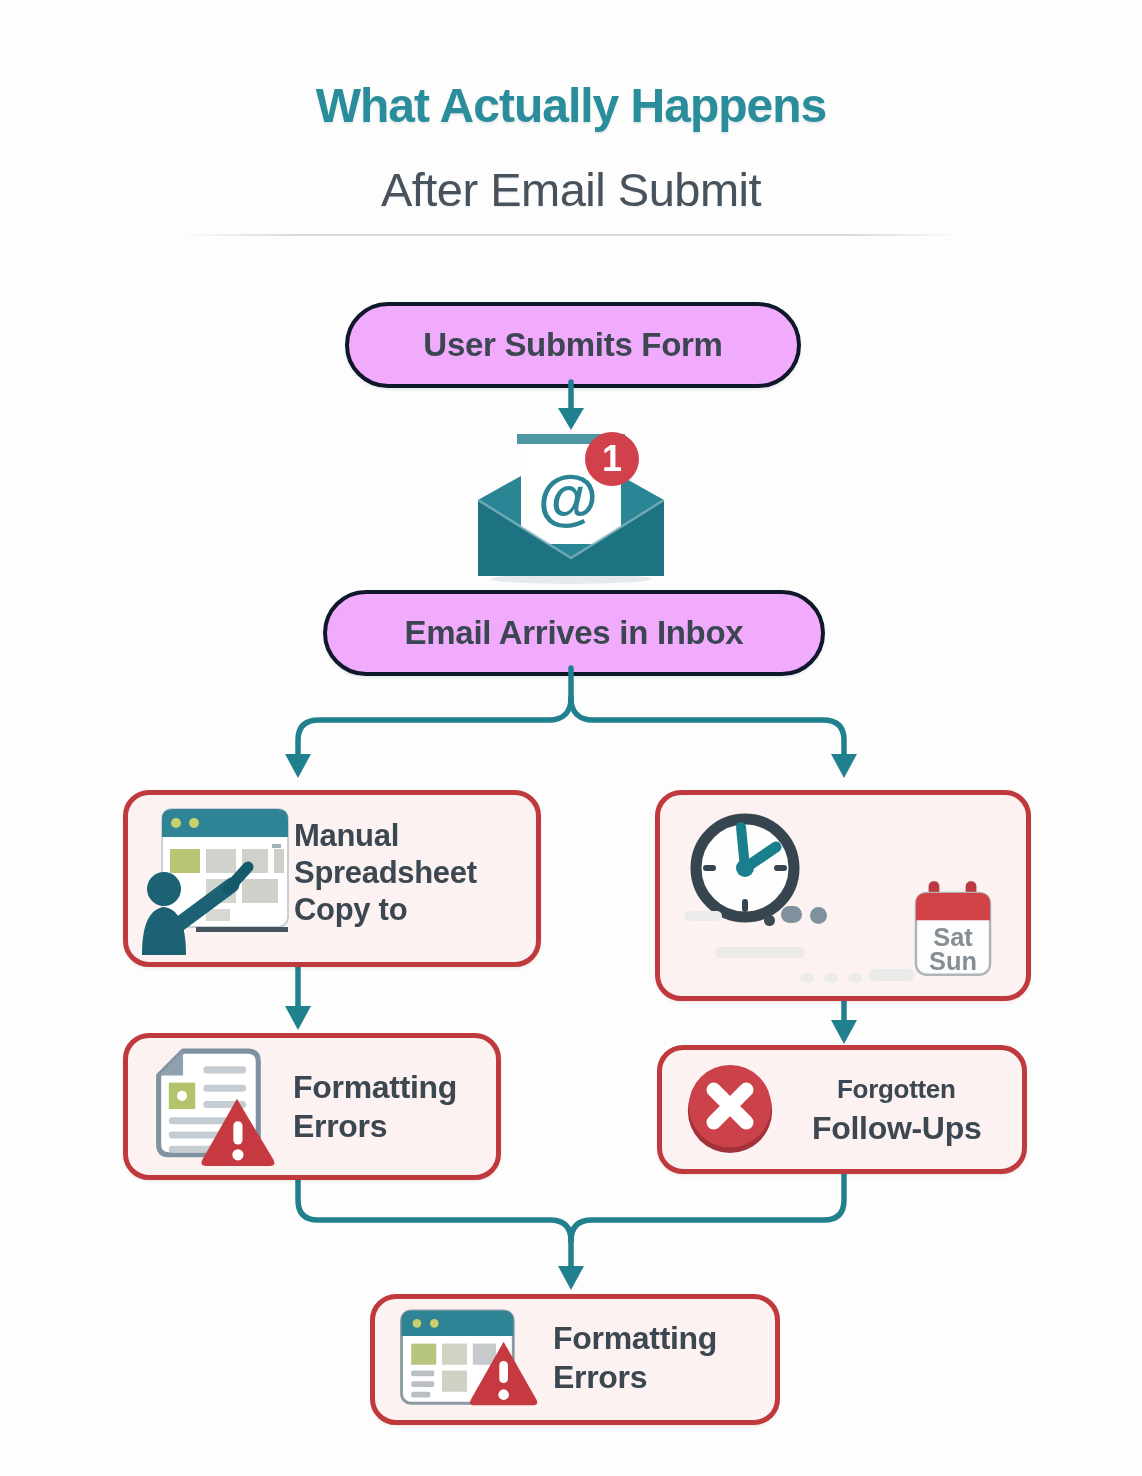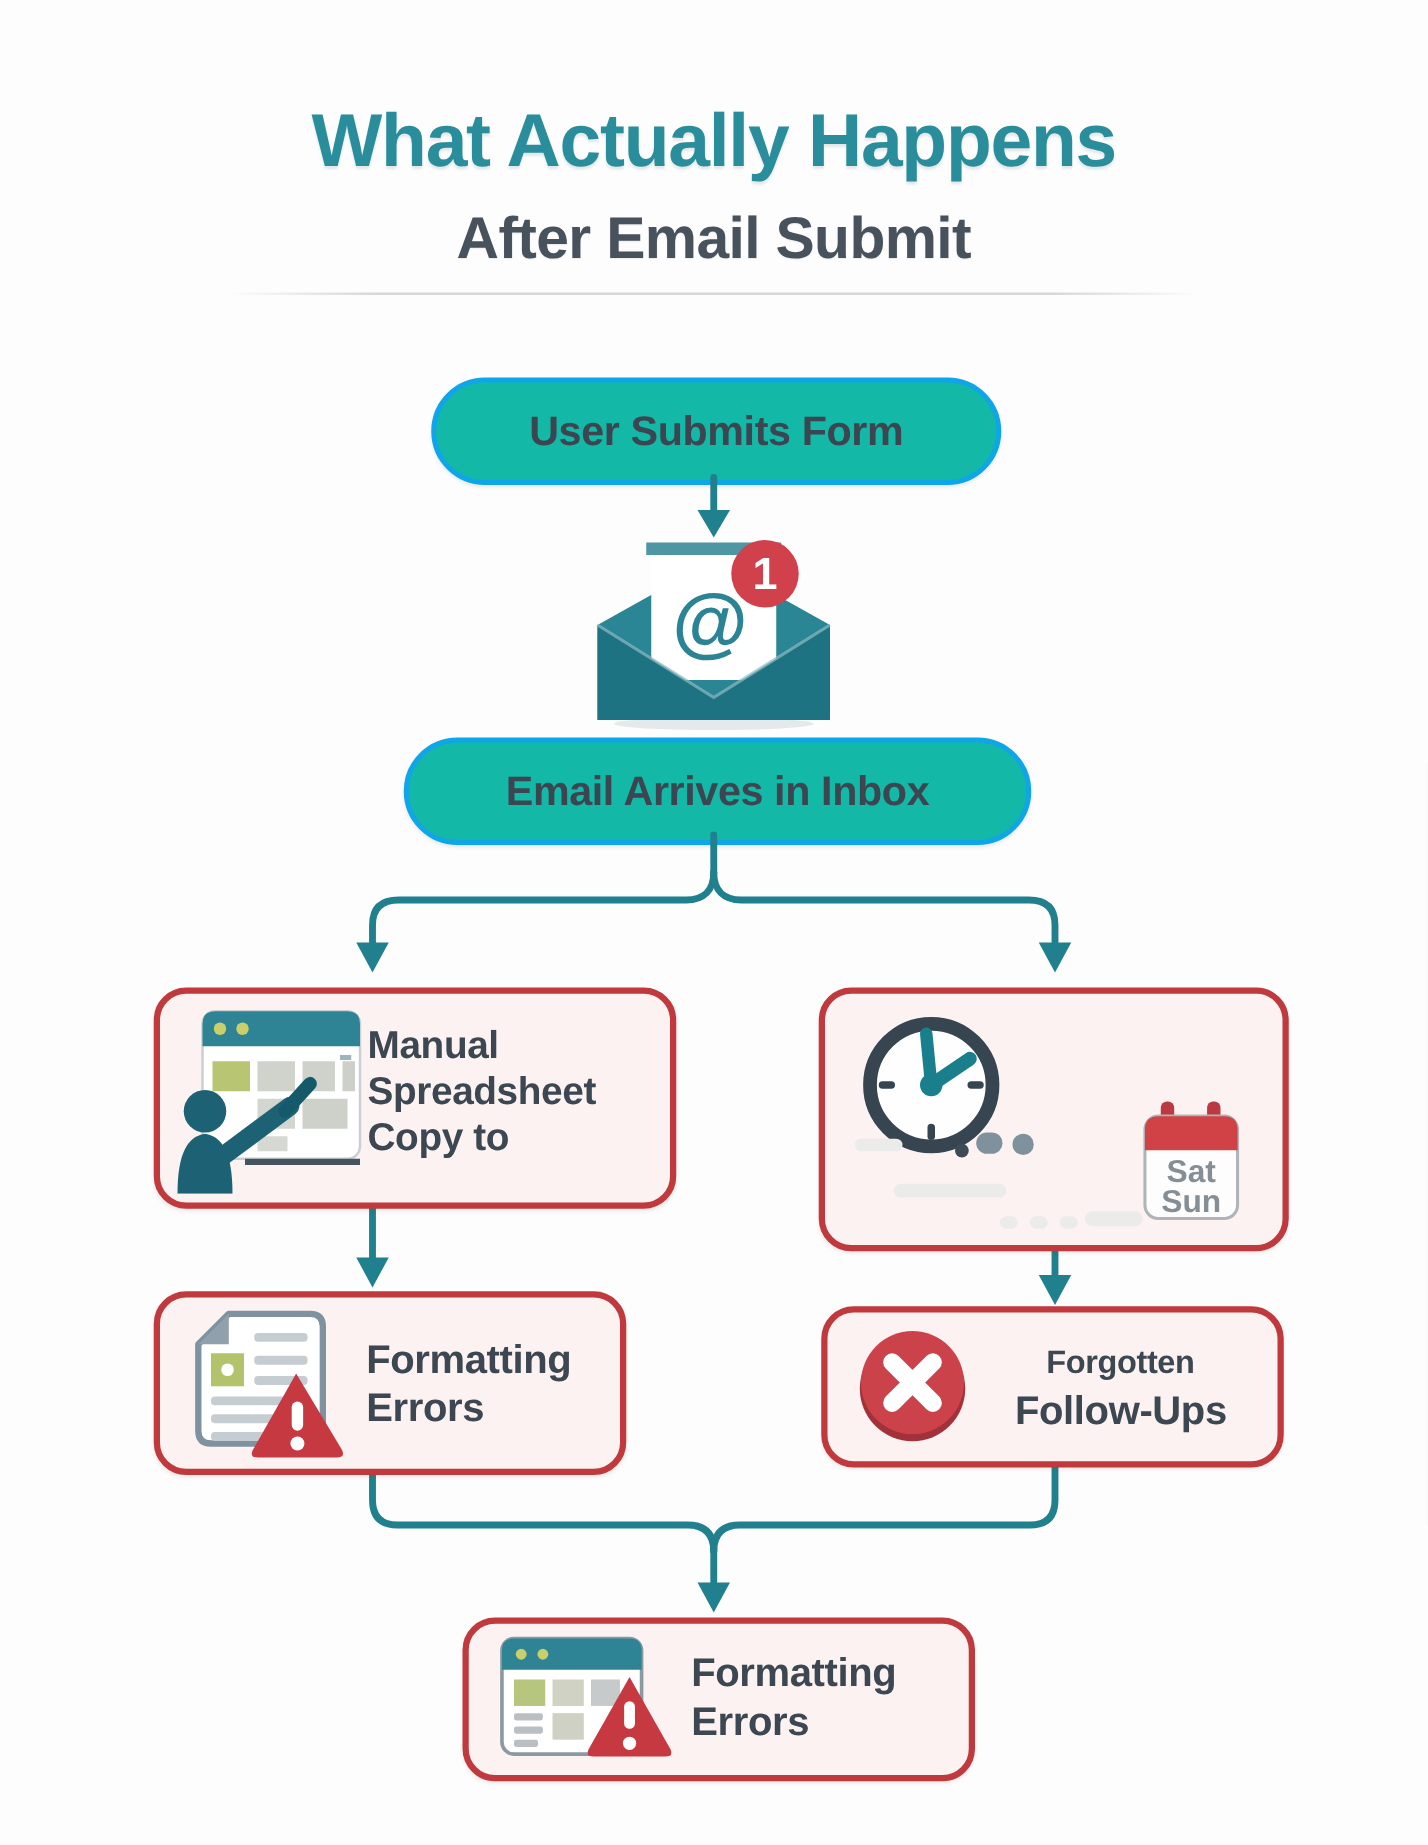--- a/index.html
+++ b/index.html
@@ -4,36 +4,36 @@
 <style>
   html,body{margin:0;padding:0;background:#f5f6f6;}
   .canvas{
     position:relative;width:1142px;height:1476px;margin:0 auto;
     background:#fdfdfd;overflow:hidden;
     font-family:"Liberation Sans",sans-serif;
   }
   
   .title-line1{
     position:absolute;top:78px;left:0;width:100%;text-align:center;
-    font-size:60px;font-weight:800;letter-spacing:-1px;color:#2a8d9b;
+    font-size:48px;font-weight:800;letter-spacing:-1px;color:#2a8d9b;
     text-shadow:0 2px 2px rgba(40,70,80,.12);
   }
   .title-line2{
     position:absolute;top:162px;left:0;width:100%;text-align:center;
-    font-size:47px;font-weight:700;letter-spacing:-0.5px;color:#48525d;
+    font-size:47px;font-weight:400;letter-spacing:-0.5px;color:#48525d;
     text-shadow:0 1px 1px rgba(40,70,80,.10);
   }
   .divider{
     position:absolute;top:234px;left:182px;width:778px;height:2px;
     background:linear-gradient(90deg,rgba(210,212,213,0),#d6d8d9 15%,#d6d8d9 85%,rgba(210,212,213,0));
   }
   
   .pill{
     position:absolute;display:flex;align-items:center;justify-content:center;
-    background:#14b8a6;border:4px solid #0ea5e9;border-radius:44px;
+    background:#f0abfc;border:4px solid #0f172a;border-radius:44px;
     box-shadow:0 2px 3px rgba(30,80,90,.10);
   }
   .pill-label{font-size:33px;font-weight:700;color:#3b4650;letter-spacing:-0.3px;}
   #pill-step1{left:345px;top:302px;width:448px;height:78px;}
   #pill-step2{left:323px;top:590px;width:494px;height:78px;}
   
   .rbox{
     position:absolute;background:#fbf2f1;border:5px solid #bf393d;border-radius:26px;
     box-shadow:0 2px 3px rgba(120,40,40,.08);z-index:2;
   }

